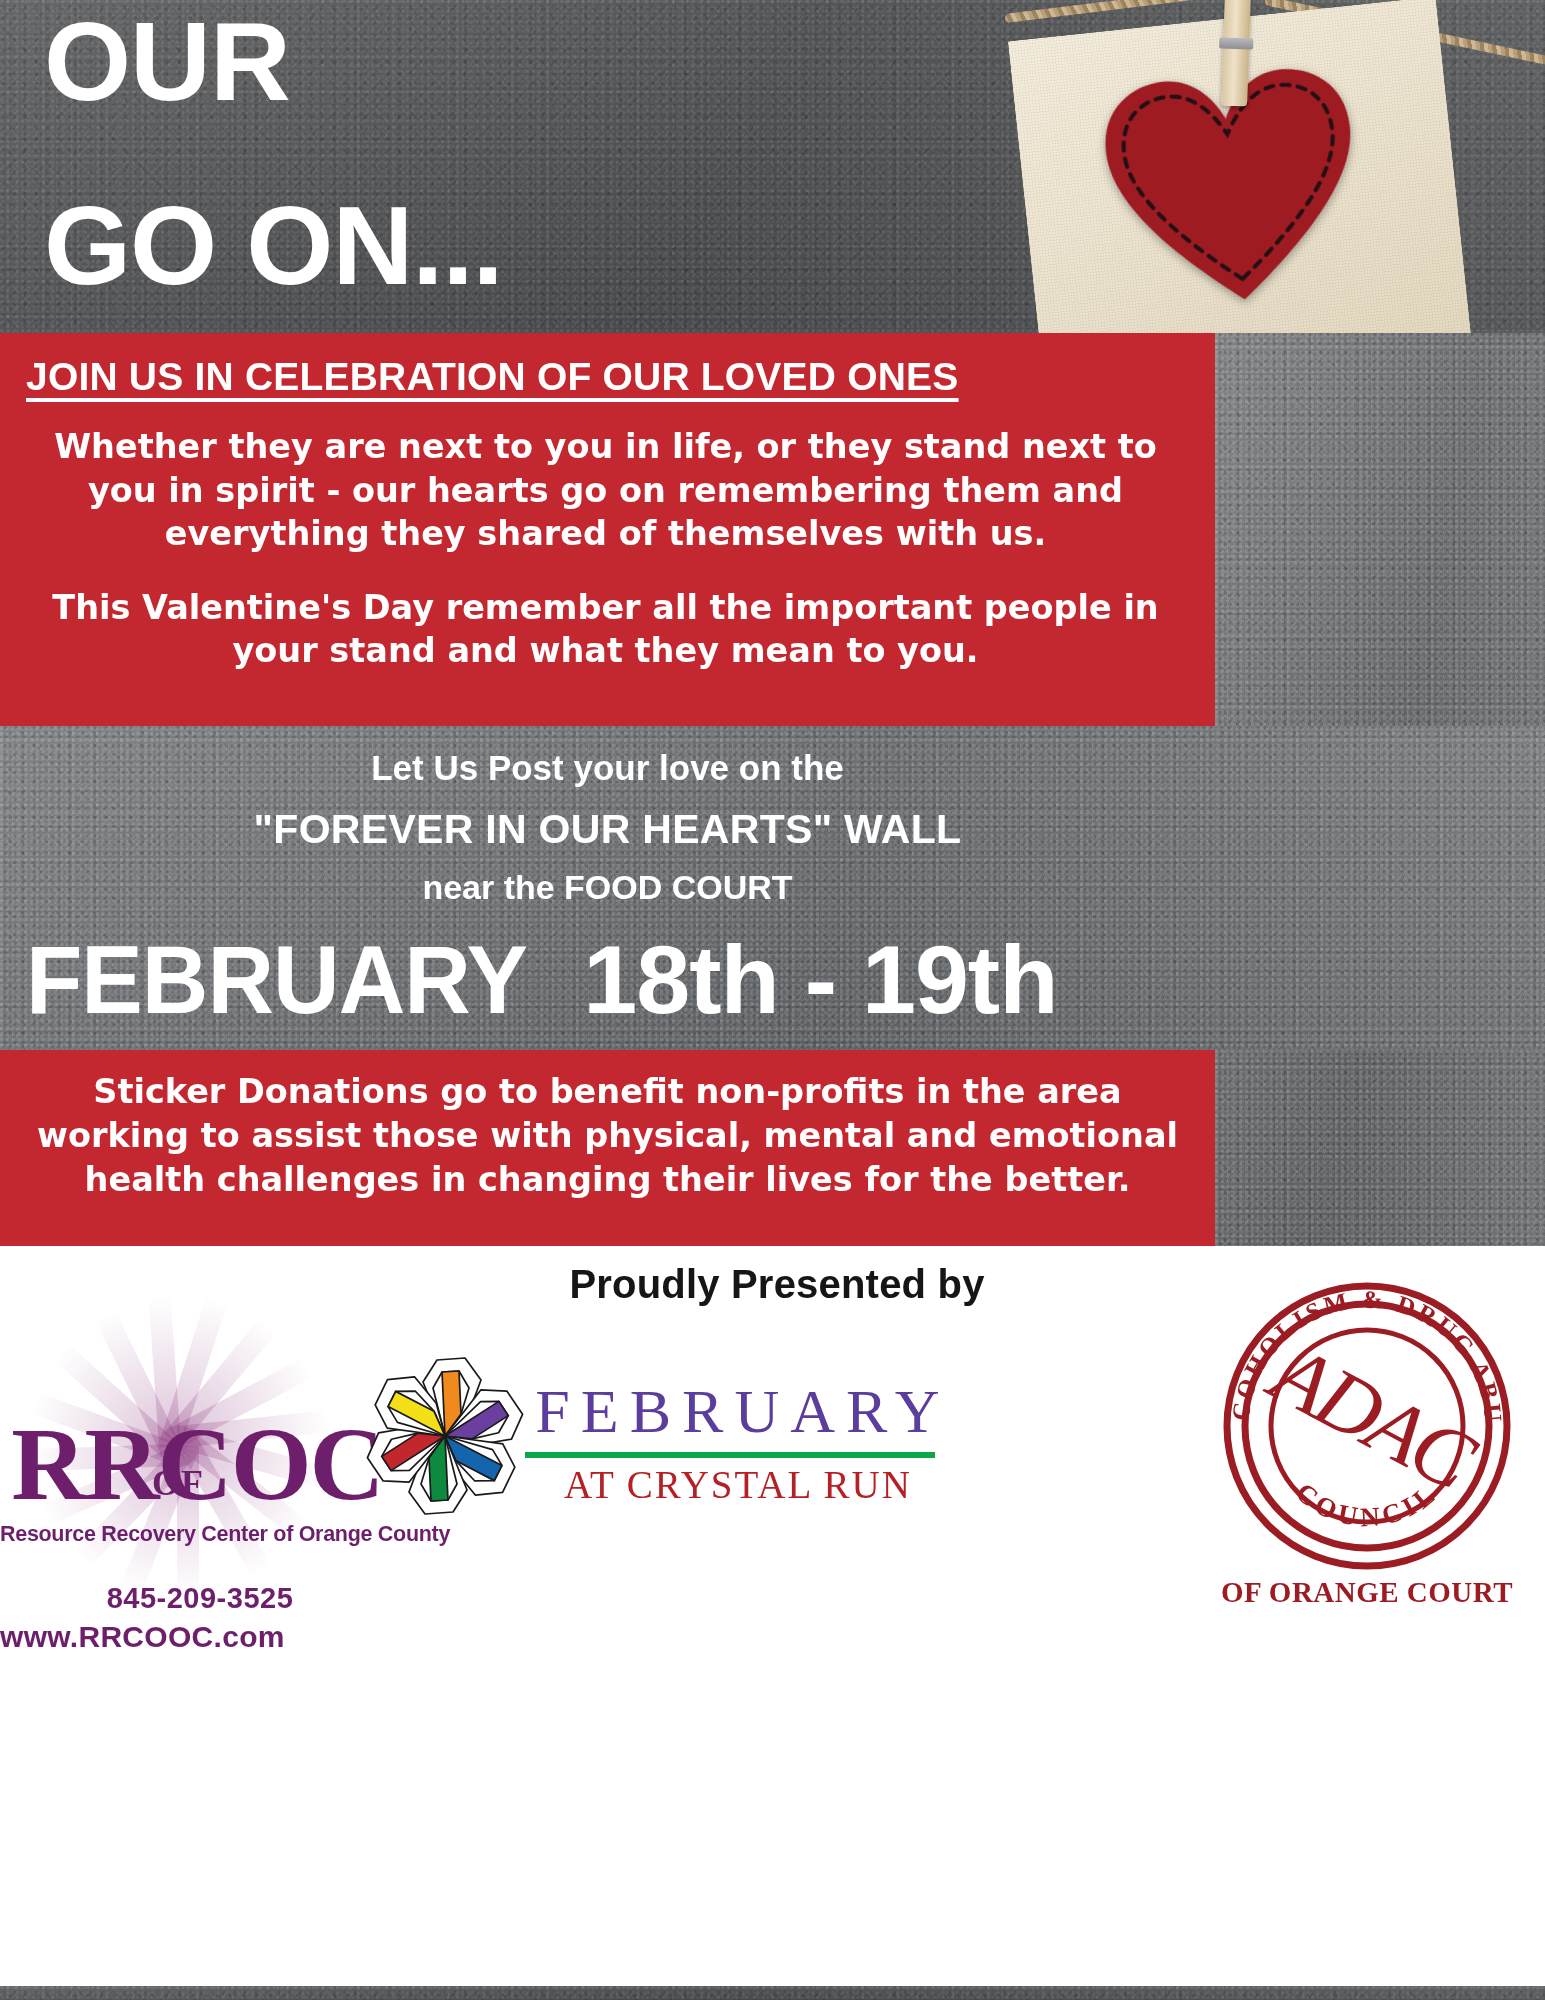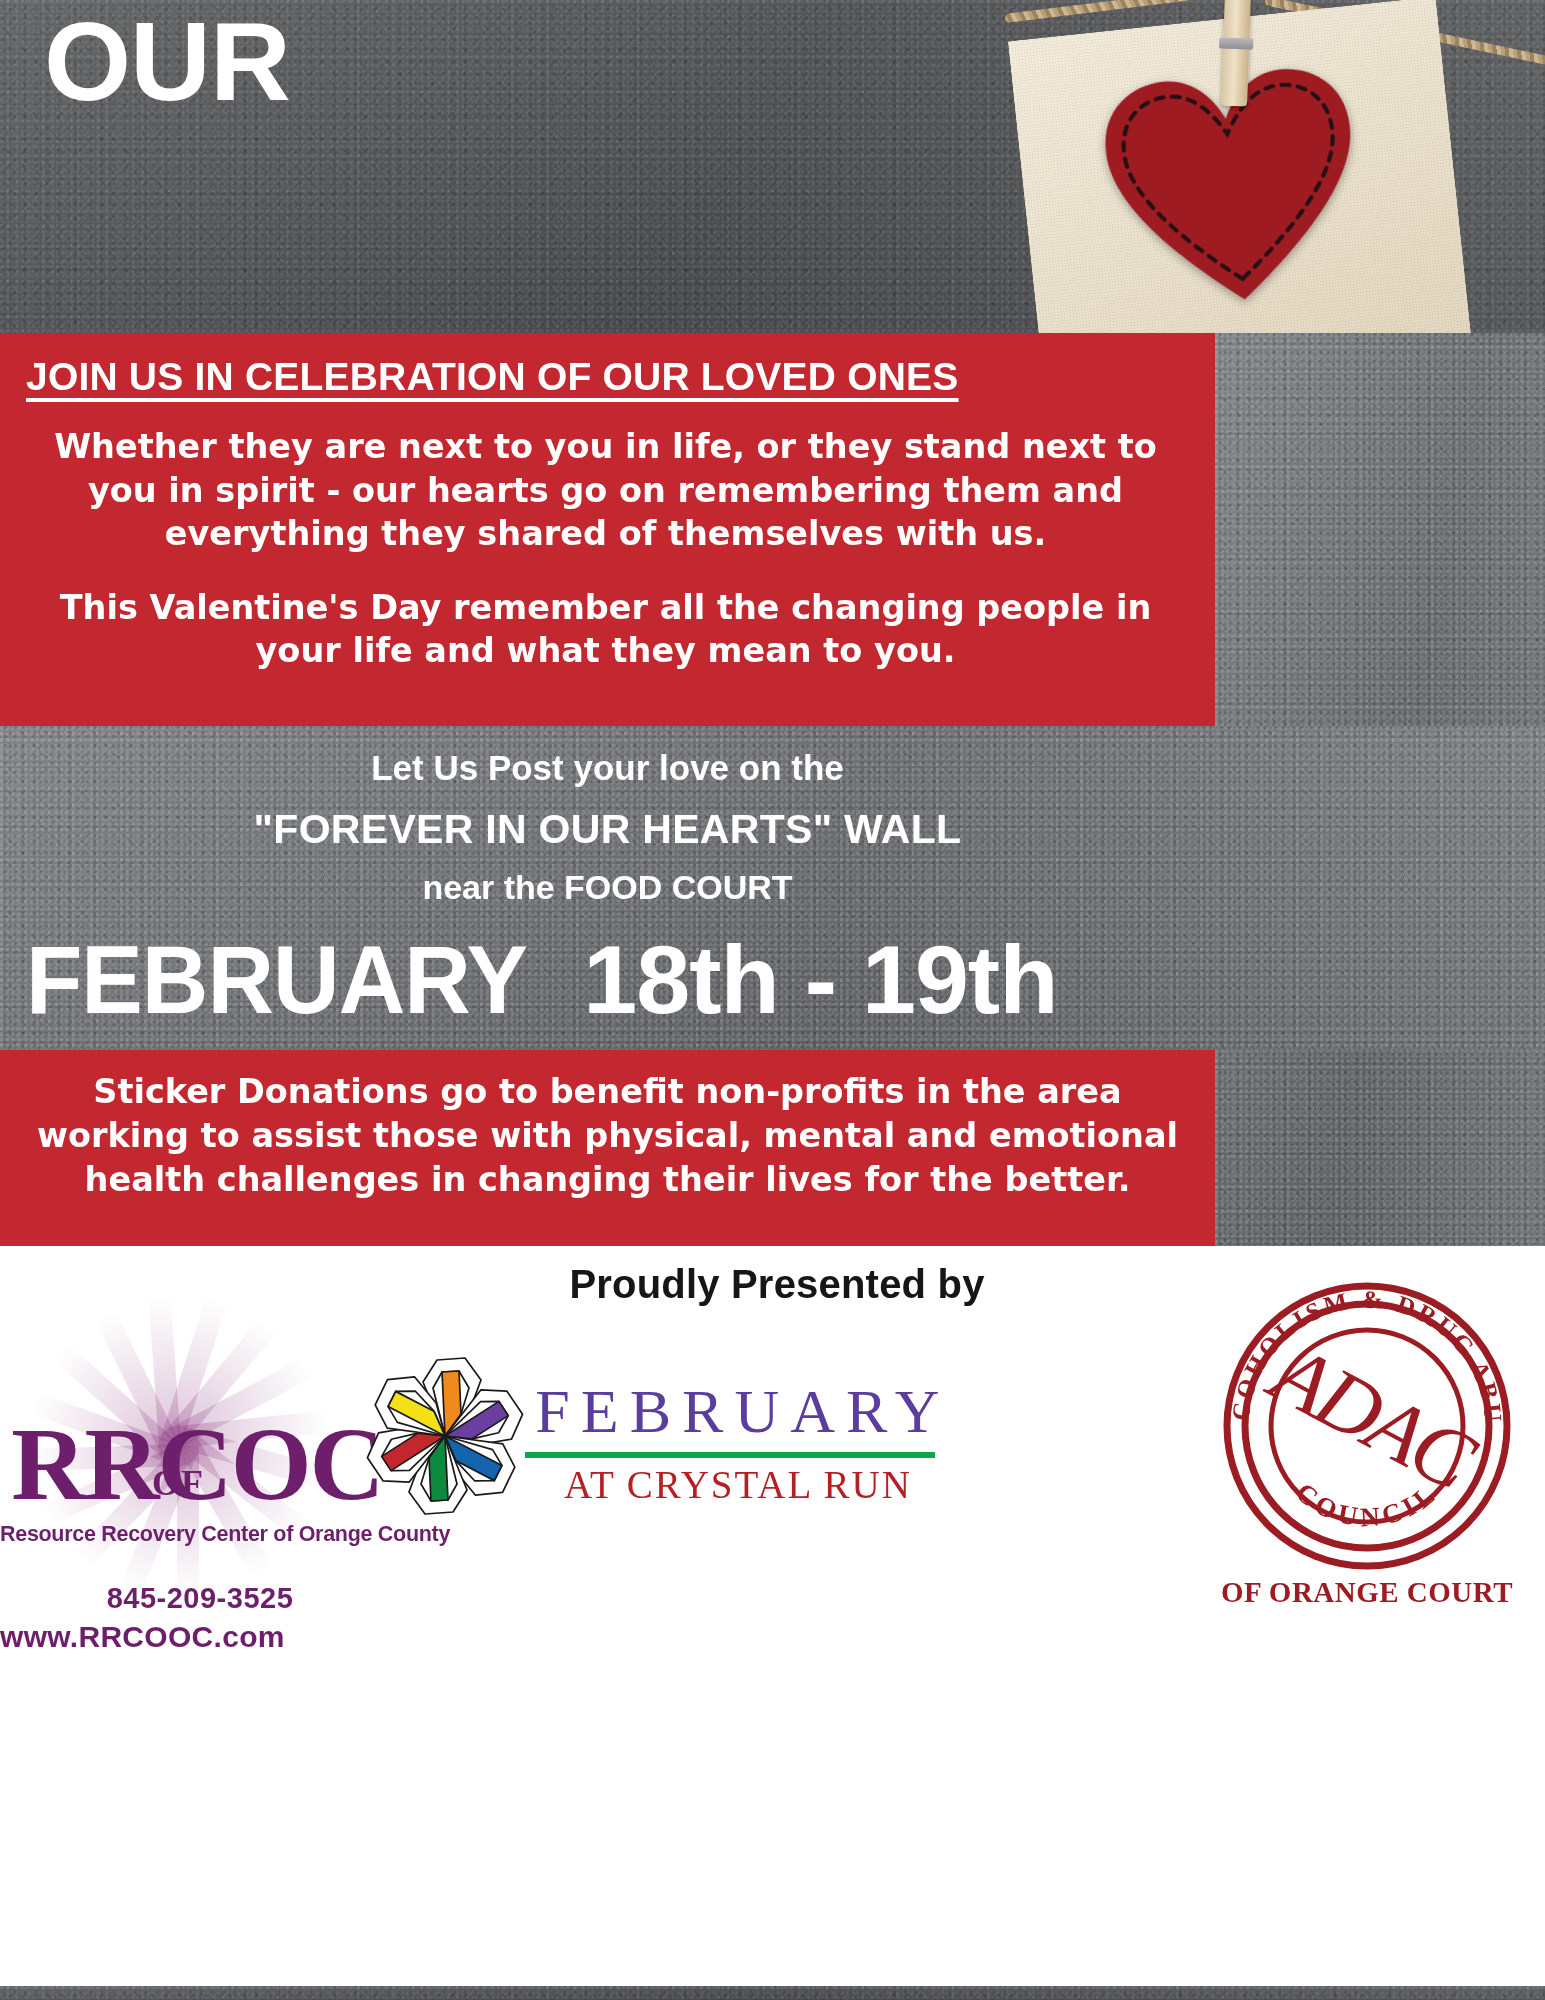--- a/index.html
+++ b/index.html
@@ -204,30 +204,31 @@
           <path d="M50 90 C 14 62, 2 42, 2 27 C 2 10, 15 2, 27 2 C 38 2, 46 10, 50 19 C 54 10, 62 2, 73 2 C 85 2, 98 10, 98 27 C 98 42, 86 62, 50 90 Z" fill="#9E1B22"></path>
           <path d="M50 82 C 20 58, 9 41, 9 28 C 9 14, 19 8, 28 8 C 38 8, 45 16, 50 25 C 55 16, 62 8, 72 8 C 81 8, 91 14, 91 28 C 91 41, 80 58, 50 82 Z" fill="none" stroke="#241014" stroke-width="1.6" stroke-dasharray="3.2 3.2" stroke-linecap="round"></path>
         </svg>
       </div>
 
       <div class="clothespin"></div>
     </div>
 
     <div class="hdr-title">
       <div class="hdr-l1">OUR</div>
+      <div class="hdr-l3">GO ON...</div>
     </div>
   </div>
 
   <div class="tex-mid" style="position:absolute;left:1215px;top:333px;width:330px;height:913px;z-index:3;"></div>
 
   <div class="red1">
     <div class="inner">
       <div class="join">JOIN US IN CELEBRATION OF OUR LOVED ONES</div>
       <div class="redbody">Whether they are next to you in life, or they stand next to you in spirit - our hearts go on remembering them and everything they shared of themselves with us.</div>
-      <div class="redbody p2">This Valentine's Day remember all the changing people in your life and what they mean to you.</div>
+      <div class="redbody p2">This Valentine's Day remember all the important people in your stand and what they mean to you.</div>
     </div>
   </div>
 
   <div class="graymid tex-mid">
     <div class="gm-inner">
       <div class="gm-l1">Let Us Post your love on the</div>
       <div class="gm-l2">"FOREVER IN OUR HEARTS" WALL</div>
       <div class="gm-l3">near the FOOD COURT</div>
       <div class="dateline">
         <span class="dt-month">FEBRUARY</span><span class="dt-days">18th - 19th</span>

